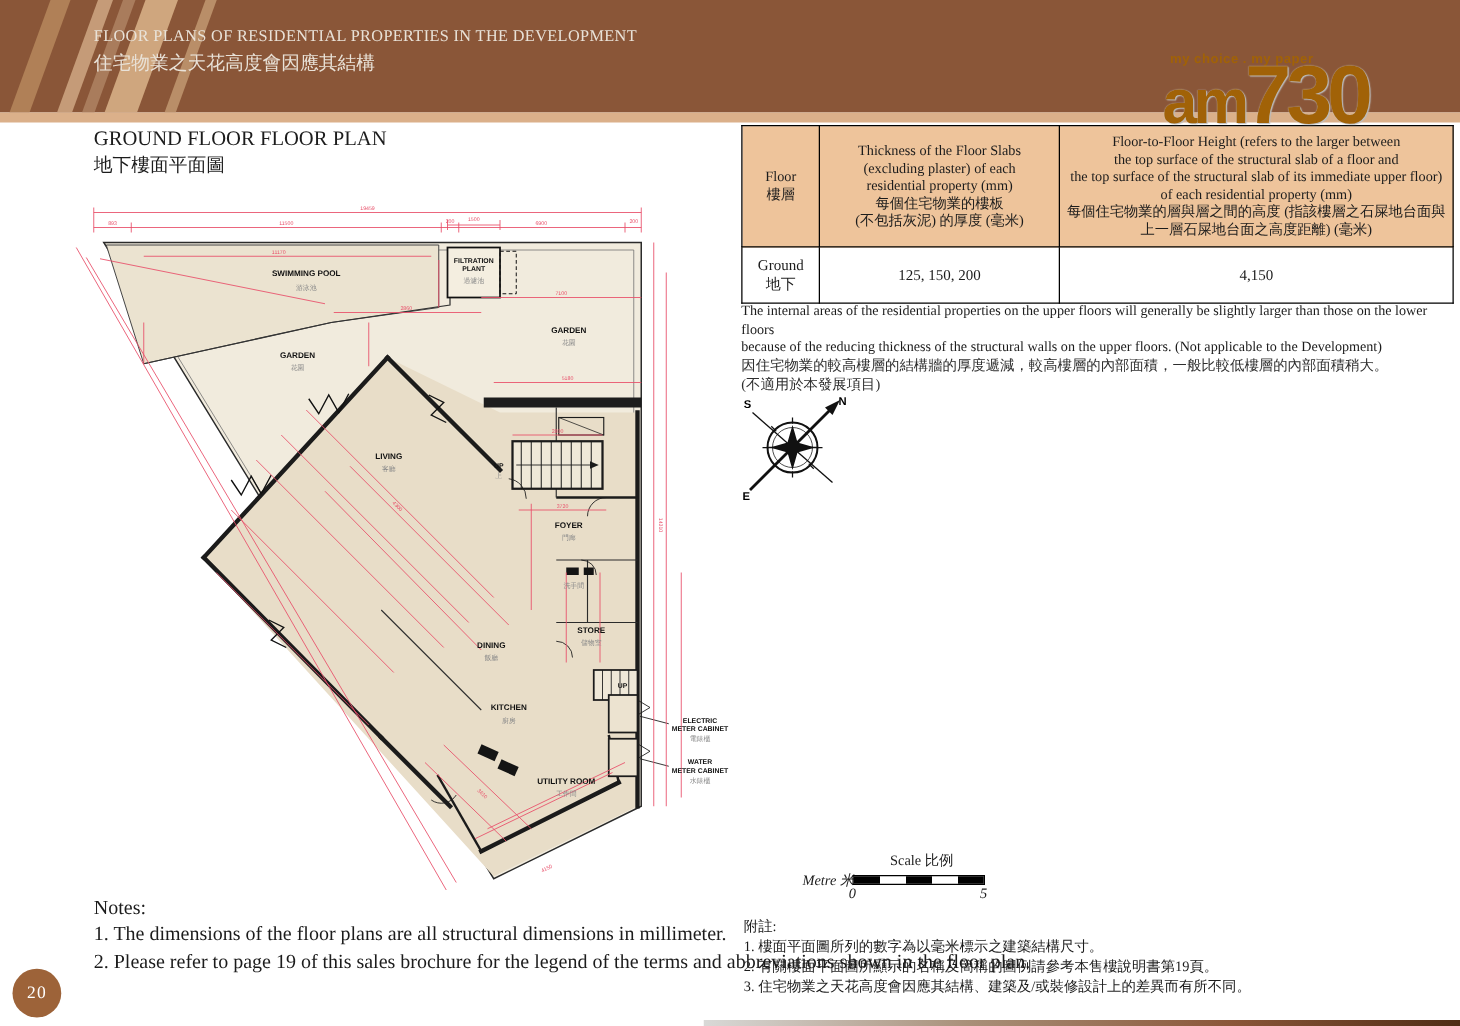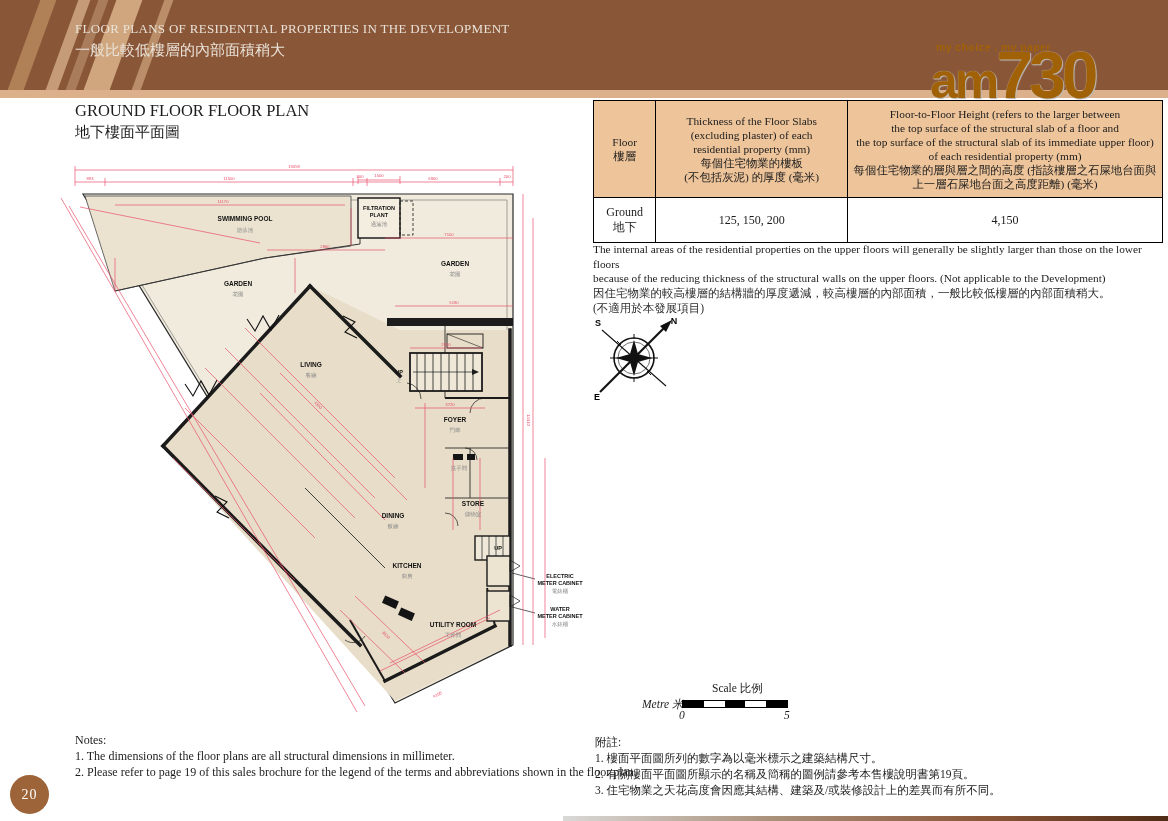--- a/index.html
+++ b/index.html
@@ -39,21 +39,21 @@
   table.info td{border:1px solid #000;padding:2px 3px;vertical-align:middle;}
   table.info .hd{background:#eec49b;height:92px;}
   .cw1{width:56px;} .cw2{width:190px;} .cw3{width:318px;}
   table.info .datarow td{height:40px;font-size:12px;}
 
   
   .disclaimer{position:absolute;left:593px;top:242px;width:576px;font-size:11.3px;line-height:1.3;}
   .disclaimer .zh{font-size:11.5px;color:#2e2e2e;}
 
   
-  .notes-en{position:absolute;left:75px;top:732px;width:502px;font-size:12px;line-height:1.34;}
+  .notes-en{position:absolute;left:75px;top:716px;width:502px;font-size:16px;line-height:1.34;}
   .notes-en .item{padding-left:14px;text-indent:-14px;white-space:nowrap;}
   .notes-en .item.wrap{white-space:normal;text-align:justify;}
   .notes-zh{position:absolute;left:595px;top:735px;font-size:11.5px;line-height:1.38;}
 
   
   .scalebar{position:absolute;left:596px;top:681px;width:220px;font-size:11.5px;margin-left:46px;}
   .sb-title{margin-left:70px;}
   .sb-row{position:relative;margin-top:1px;height:14px;font-style:italic;}
   .sb-unit{position:absolute;left:0;top:0;}
   .sb-bar{position:absolute;left:40px;top:3px;width:104px;height:6px;border:1px solid #000;
@@ -87,21 +87,21 @@
 <body>
 
 <div class="header">
   <div class="stripe s1"></div>
   <div class="stripe s2"></div>
   <div class="stripe s3"></div>
   <div class="stripe s4"></div>
   <div class="stripe s5"></div>
   <div class="header-titles">
     <div class="ht-en">FLOOR PLANS OF RESIDENTIAL PROPERTIES IN THE DEVELOPMENT</div>
-    <div class="ht-zh">一般比較低樓層的內部面積稍大</div>
+    <div class="ht-zh">住宅物業之天花高度會因應其結構</div>
   </div>
 </div>
 <div class="header-band"></div>
 
 <div class="logo">
   <div class="logo-tag">my choice . my paper</div>
   <div class="logo-text"><span class="logo-am">am</span><span class="logo-730">730</span></div>
 </div>
 
 <div class="sec-title">

